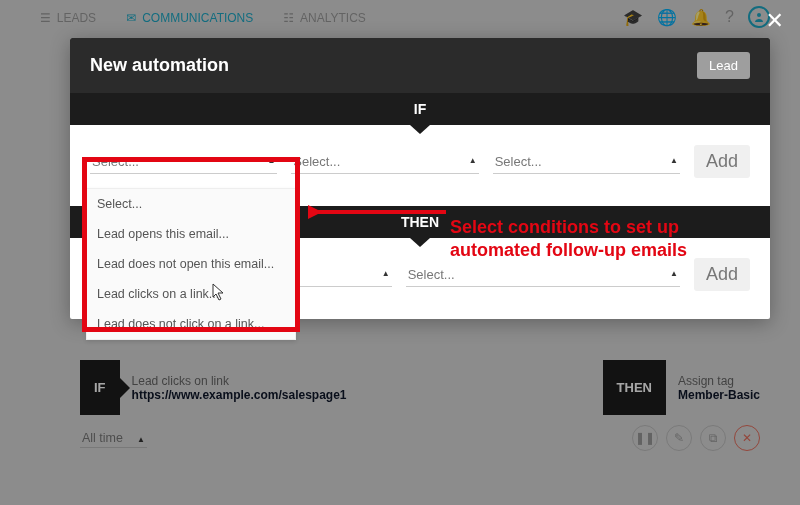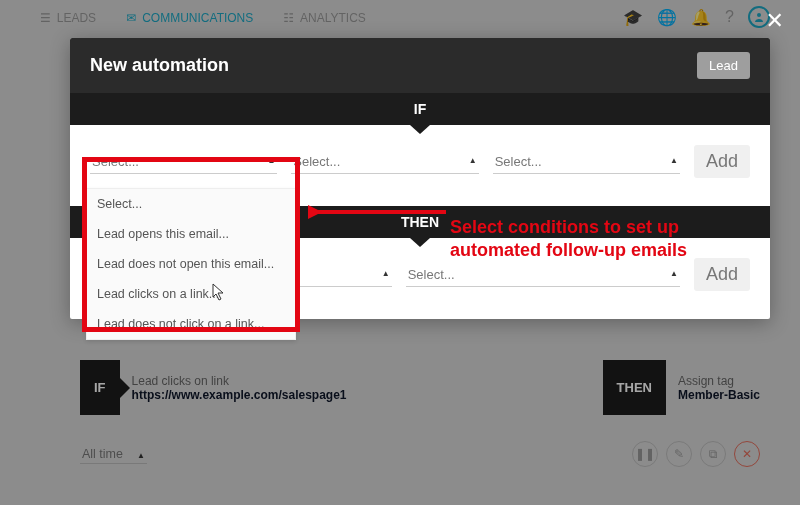--- a/index.html
+++ b/index.html
@@ -30,21 +30,21 @@
   .annotation{position:absolute;top:192px;left:450px;color:#e30613;font-weight:700;font-size:18px;line-height:1.25;z-index:32;pointer-events:none;margin-top:24px;}
   .red-arrow{position:absolute;top:202px;left:308px;z-index:32;pointer-events:none;}
   .cursor{position:absolute;top:283px;left:211px;z-index:33;font-size:14px;color:#333;pointer-events:none;}
   .behind-card{position:absolute;top:360px;left:80px;right:40px;}
   .rule-row{display:flex;align-items:center;gap:12px;}
   .tag-block{background:#1c1c1c;color:#fff;font-size:13px;font-weight:600;padding:20px 14px;position:relative;}
   .tag-block.if::after{content:"";position:absolute;right:-10px;top:50%;transform:translateY(-50%);border-top:10px solid transparent;border-bottom:10px solid transparent;border-left:10px solid #1c1c1c;}
   .tag-block.then::before{content:"";position:absolute;left:-10px;top:50%;transform:translateY(-50%);border-top:10px solid transparent;border-bottom:10px solid transparent;border-left:10px solid #d8d8d8;}
   .rule-text{font-size:12px;color:#666;}
   .rule-text b{color:#0f172a;}
-  .rule-footer{display:flex;align-items:center;margin-top:26px;font-size:12.5px;color:#777;gap:12px;justify-content:flex-end;}
+  .rule-footer{display:flex;align-items:center;margin-top:10px;font-size:12.5px;color:#777;gap:12px;justify-content:flex-end;}
   .rule-footer .alltime{border-bottom:1px solid #bbb;padding:2px 24px 2px 2px;position:relative;}
   .rule-footer .link{color:#1ea7c4;}
   .rule-footer .icons{margin-left:auto;display:flex;gap:8px;}
   .circ{width:26px;height:26px;border:1px solid #bbb;border-radius:50%;display:flex;align-items:center;justify-content:center;color:#999;font-size:12px;}
   .circ.red{border-color:#e26d5c;color:#e26d5c;}
   .spacer{height:18px;}
 </style>
 </head>
 <body>
 

